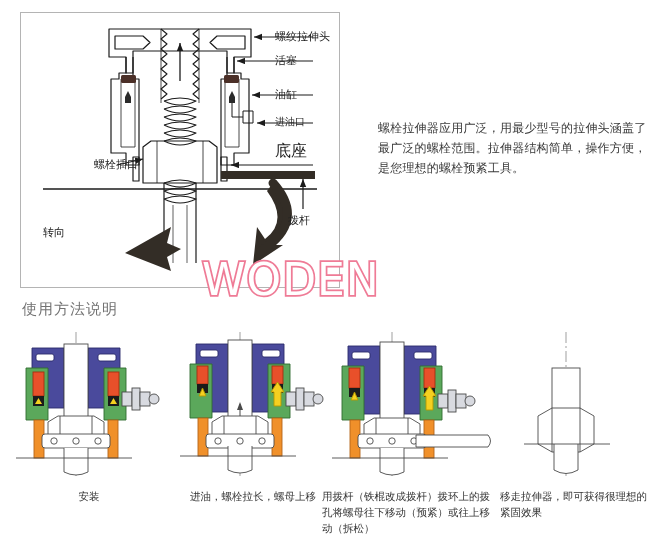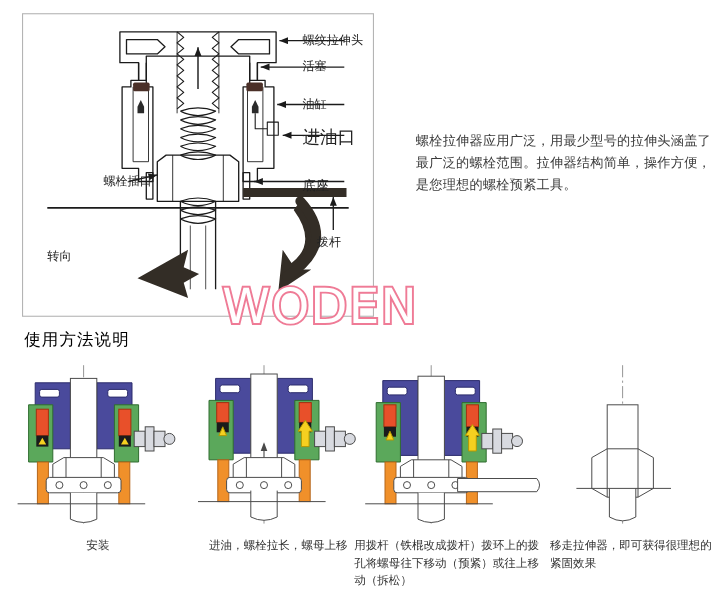--- a/index.html
+++ b/index.html
@@ -34,21 +34,21 @@
     font-family:"DejaVu Sans","Liberation Sans",sans-serif;
     color:#ffffff;
     -webkit-text-stroke:3.5px #ef7b96;
     paint-order:stroke fill;
     line-height:1;
   }
 
   
   .sect-title{
     position:absolute;left:22px;top:300px;
-    font-size:15px;color:#000000;letter-spacing:1px;
+    font-size:15px;color:#737373;letter-spacing:1px;
   }
 
   
   .steps{position:absolute;left:0px;top:330px;width:650px;height:215px;padding-left:31px;}
   .step{position:absolute;top:0;}
   .step .art{position:absolute;left:0;top:0;}
   .cap{
     position:absolute;
     font-size:10.5px;line-height:16px;color:#333;
     font-family:"DejaVu Sans","Liberation Sans",sans-serif;
@@ -141,22 +141,22 @@
         <line x1="292" y1="152" x2="210" y2="152" marker-end="url(#ah)"></line>
         <line x1="282" y1="196" x2="282" y2="166" marker-end="url(#ah)"></line>
 
         <line x1="96" y1="152" x2="122" y2="146" marker-end="url(#ah)"></line>
       </g>
     </svg>
 
     <div style="position:absolute;left:254px;top:16px;font-size:11px;color:#222;">螺纹拉伸头</div>
     <div style="position:absolute;left:254px;top:40px;font-size:11px;color:#222;font-family:Liberation Serif, serif;">活塞</div>
     <div style="position:absolute;left:254px;top:74px;font-size:11px;color:#222;">油缸</div>
-    <div style="position:absolute;left:254px;top:102px;font-size:16px;color:#222;">进油口</div>
-    <div style="position:absolute;left:254px;top:148px;font-size:12px;color:#222;">底座</div>
+    <div style="position:absolute;left:254px;top:102px;font-size:10px;color:#222;">进油口</div>
+    <div style="position:absolute;left:254px;top:128px;font-size:16px;color:#222;">底座</div>
     <div style="position:absolute;left:267px;top:200px;font-size:11px;color:#222;">拨杆</div>
 
     <div style="position:absolute;left:28px;top:144px;font-size:11px;color:#222;margin-left:45px;">螺栓插口</div>
     <div style="position:absolute;left:22px;top:212px;font-size:11px;color:#222;">转向</div>
   </div>
 
   <div class="para">螺栓拉伸器应用广泛，用最少型号的拉伸头涵盖了最广泛的螺栓范围。拉伸器结构简单，操作方便，是您理想的螺栓预紧工具。</div>
 
   <div class="logo">WODEN</div>
 

